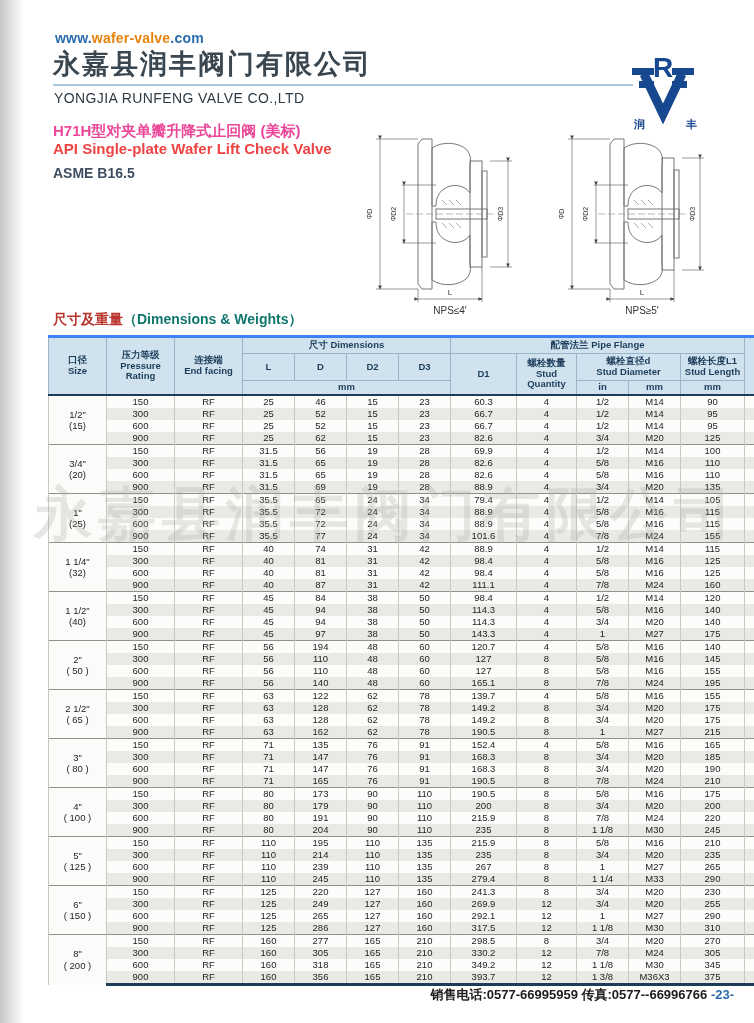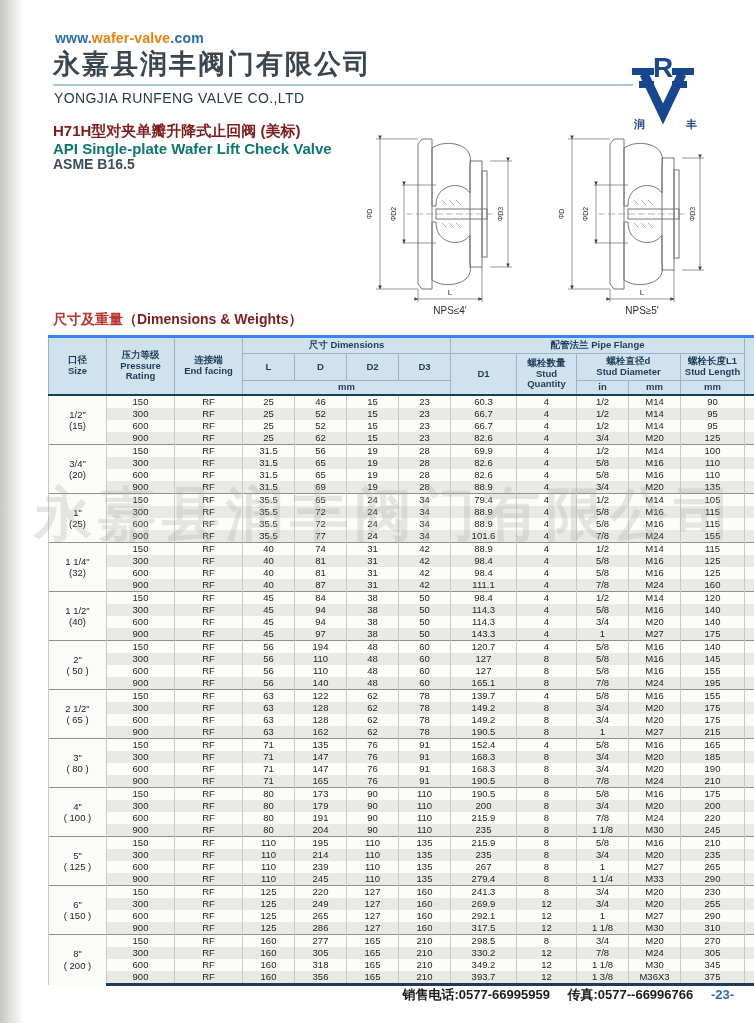--- a/index.html
+++ b/index.html
@@ -12,30 +12,30 @@
   .url .blue{color:#2b6cb0;}
   .url .orange{color:#e8820c;margin-top:26px;}
   .company-cn{position:absolute;left:53px;top:46px;font-size:27px;font-weight:bold;
         color:#3a4650;letter-spacing:2px;}
   .rule{position:absolute;left:53px;top:84px;width:580px;height:2px;background:#a6c6de;}
   .company-en{position:absolute;left:54px;top:90px;font-size:14px;font-weight:normal;
         color:#2e3a44;letter-spacing:.4px;}
   .logo{position:absolute;left:620px;top:44px;width:86px;height:92px;}
   .logo .cn{font-size:11px;font-weight:bold;fill:#17478e;}
   
-  .title-cn{position:absolute;left:53px;top:122px;font-size:15px;font-weight:bold;color:#7f1d1d;}
-  .title-en{position:absolute;left:53px;top:140px;font-size:15px;font-weight:bold;color:#0f766e;}
-  .standard{position:absolute;left:53px;top:156px;font-size:14px;font-weight:bold;color:#3d4e61;}
+  .title-cn{position:absolute;left:53px;top:122px;font-size:15px;font-weight:bold;color:#ec4899;}
+  .title-en{position:absolute;left:53px;top:140px;font-size:15px;font-weight:bold;color:#ef4444;}
+  .standard{position:absolute;left:53px;top:165px;font-size:14px;font-weight:bold;color:#3d4e61;}
   
   .drawings{position:absolute;left:362px;top:130px;display:flex;gap:24px;}
   .valve text{font-family:"Liberation Sans",sans-serif;fill:#333;}
   
   .section-title{position:absolute;left:53px;top:311px;font-size:14px;font-weight:bold;}
   .section-title .cn{color:#b8342c;}
-  .section-title .en{color:#7f1d1d;}
+  .section-title .en{color:#0f766e;}
   
   .tablewrap{position:absolute;left:48px;top:335px;z-index:1;}
   table.dims{border-collapse:collapse;table-layout:fixed;width:702px;text-align:center;color:#1e1e1e;}
   table.dims th{background:#cfe2ee;color:#1c3c5a;font-size:9.5px;font-weight:bold;
         border:1px solid #9ab4c9;padding:0 1px;line-height:1.15;}
   table.dims thead tr.h1 th{border-top:3px solid #3b82f6;height:15px;}
   table.dims thead tr.h2 th{height:26px;}
   table.dims thead tr.h3 th{height:13px;}
   table.dims thead tr.h3 th, table.dims thead th[rowspan]{border-bottom:2px solid #1c3c5a;}
   table.dims td{font-size:9.5px;height:12px;padding:0 1px;line-height:1;
@@ -47,21 +47,21 @@
   table.dims td.size-cell{background:#fbfbf9;line-height:1.2;}
   .pre{white-space:pre-line;}
   
   .watermark{position:absolute;left:34px;top:476px;width:710px;font-size:58px;font-weight:bold;
         color:#a7afa7;opacity:.28;letter-spacing:6px;white-space:nowrap;z-index:5;
         pointer-events:none;}
   
   .footer-line{position:absolute;left:50px;top:977px;width:702px;height:2px;background:#8cb0cc;}
   .footer{position:absolute;left:0;top:986px;width:754px;text-align:right;box-sizing:border-box;
         padding-right:20px;font-size:13px;font-weight:bold;color:#1c1c1c;}
-  .footer span{margin-left:14px;}
+  .footer span{}
   .footer .page-no{color:#2b6cb0;}
 </style>
 </head>
 <body>
 
 <div class="page">
   <div class="edge-left"></div>
 
   <div class="url">
     <span class="blue">www.</span><span class="orange">wafer-valve</span><span class="blue">.com</span>

